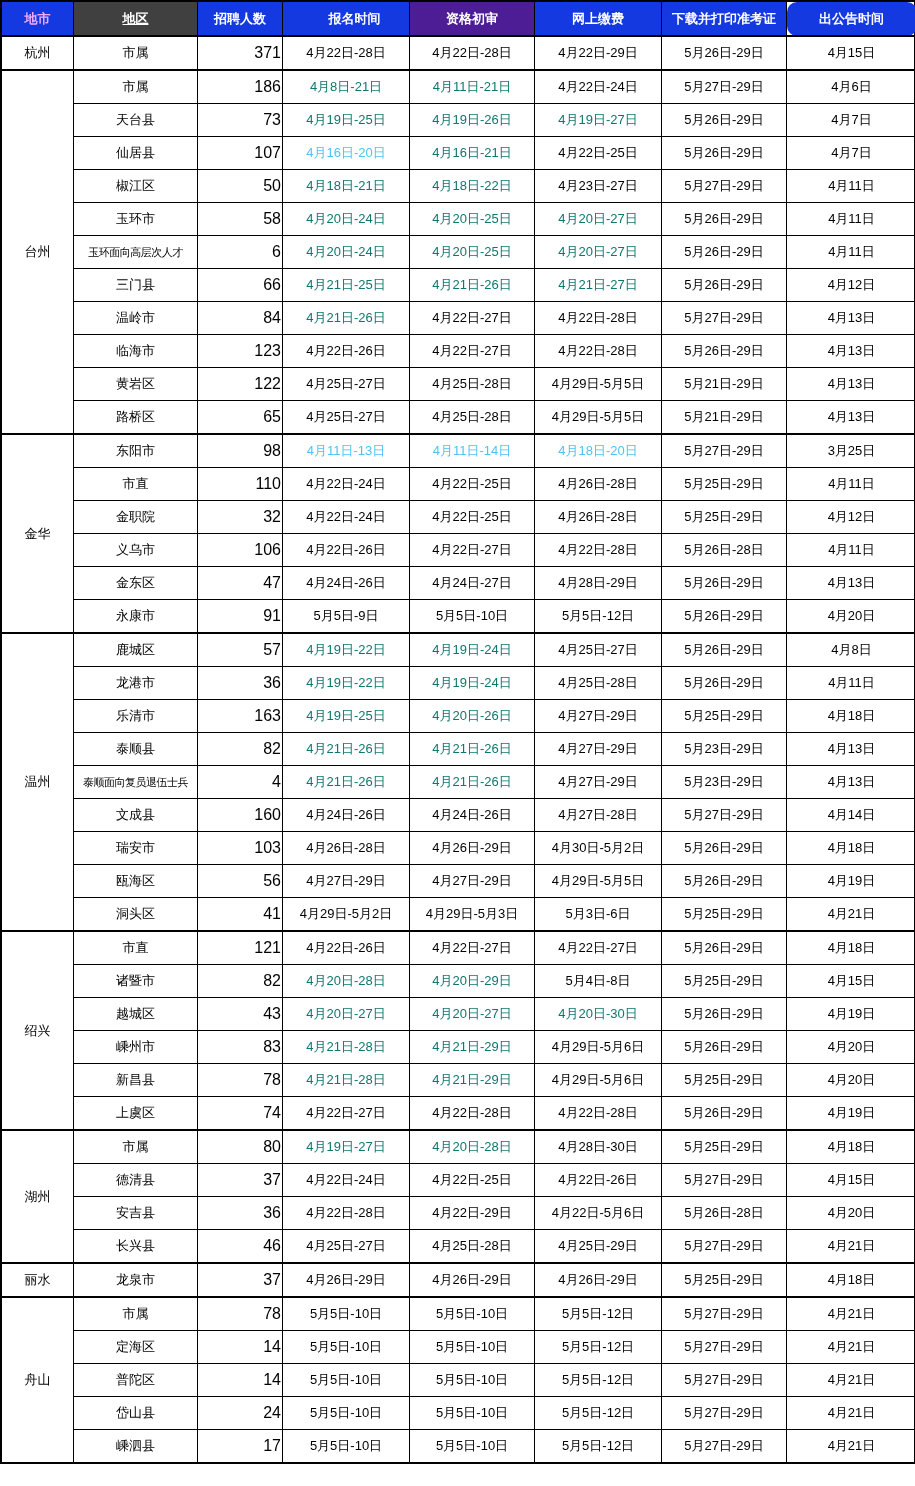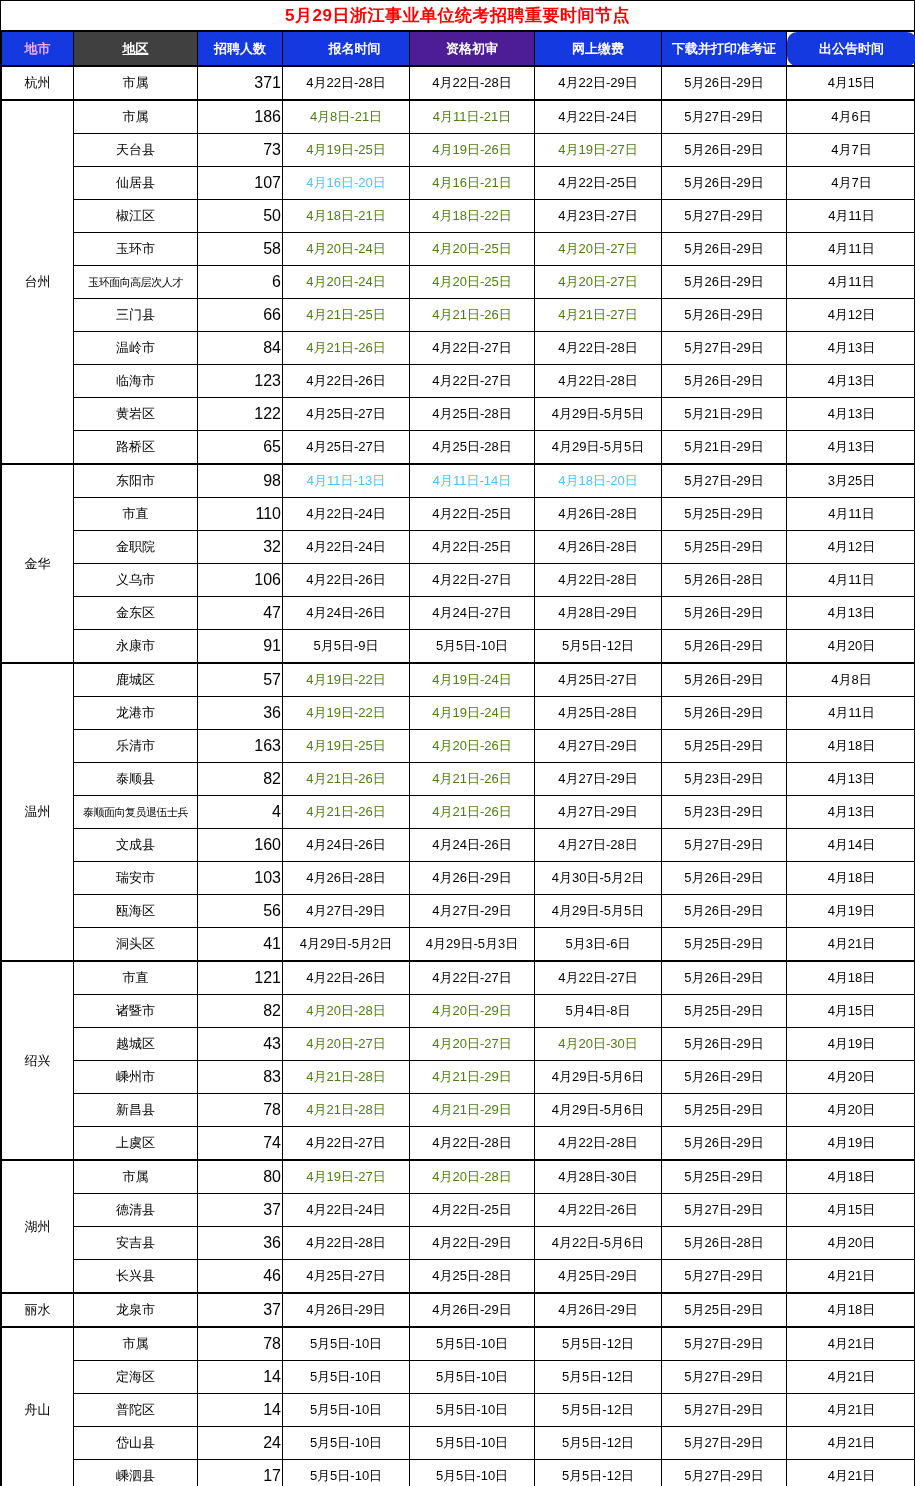--- a/index.html
+++ b/index.html
@@ -39,28 +39,27 @@
     font-size: 13px;
   }
   tbody td {
     height: 32px;
     font-size: 13px;
     color: #000;
   }
   tbody td.count-cell { font-size: 16px; text-align: right; }
   tr.group-start > td { border-top-width: 2px; }
   td.small { font-size: 11px; letter-spacing: -0.5px; }
-  .c-red { color: #4d7c0f; margin-top: 9px; }
+  .c-red { color: #0f766e; margin-top: 9px; }
   .c-blue { color: #4FC1F5; }
 </style>
 </head>
 <body>
 
 <div class="sheet">
-  <div class="title-row" style="color: rgb(255, 0, 0);">5月29日浙江事业单位统考招聘重要时间节点</div>
   <table>
     <colgroup>
       <col style="width:72px">
         <col style="width:124px">
         <col style="width:85px">
         <col style="width:127px">
       <col style="width:125px">
         <col style="width:127px">
         <col style="width:125px">
         <col style="width:130px">

